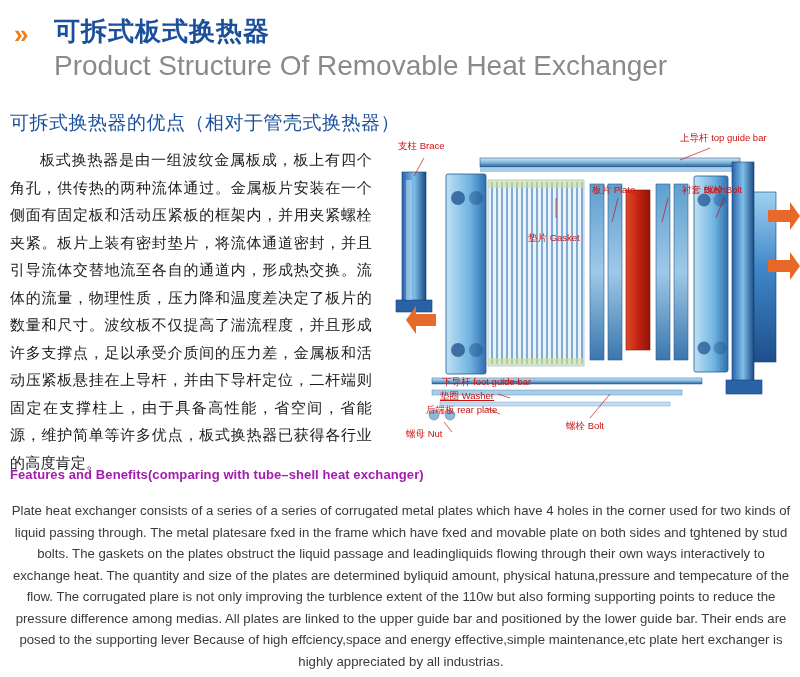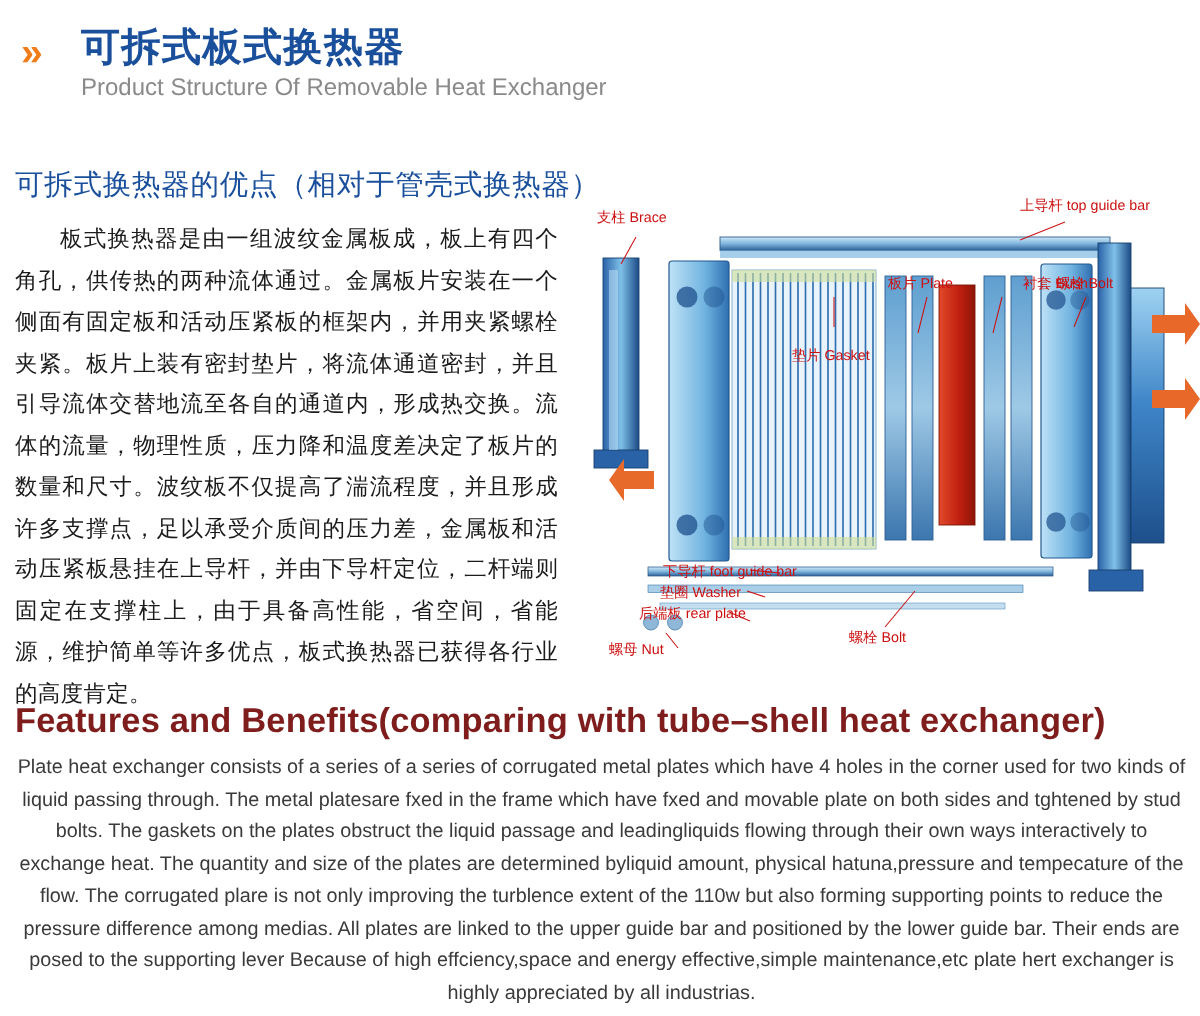--- a/index.html
+++ b/index.html
@@ -45,21 +45,21 @@
     top: 14px;
     font-size: 26px;
     font-weight: bold;
     color: #1a4f9c;
     letter-spacing: 1px;
   }
   .title-en {
     position: absolute;
     left: 54px;
     top: 50px;
-    font-size: 16px;
+    font-size: 28px;
     color: #8a8a8a;
     letter-spacing: 0px;
     white-space: nowrap;
   }
 
   
   .sec-cn {
     position: absolute;
     left: 10px;
     top: 110px;
@@ -98,23 +98,23 @@
     color: #cc1111;
     white-space: nowrap;
     line-height: 11px;
   }
 
   
   .sec-en {
     position: absolute;
     left: 10px;
     top: 467px;
-    font-size: 23px;
+    font-size: 13px;
     font-weight: bold;
-    color: #7f1d1d;
+    color: #a21caf;
     letter-spacing: 0.1px;
     white-space: nowrap;
   }
 
   
   .en-body {
     position: absolute;
     left: 10px;
     top: 500px;
     width: 782px;
@@ -261,21 +261,21 @@
       </g>
     </svg>
 
     <div class="dlabel" style="left:18px; top:8px;">支柱 Brace</div>
     <div class="dlabel" style="left:300px; top:0px;">上导杆 top guide bar</div>
     <div class="dlabel" style="left:148px; top:52px;margin-top:48px;">垫片 Gasket</div>
     <div class="dlabel" style="left:212px; top:52px;">板片 Plate</div>
     <div class="dlabel" style="left:268px; top:52px;margin-left:34px;">衬套 Bush</div>
     <div class="dlabel" style="left:324px; top:52px;">螺栓 Bolt</div>
     <div class="dlabel" style="left:62px; top:244px;">下导杆 foot guide bar</div>
-    <div class="dlabel" style="left:60px; top:258px;">垫圈 Washer</div>
+    <div class="dlabel" style="left:60px; top:258px;text-decoration:underline;">垫圈 Washer</div>
     <div class="dlabel" style="left:46px; top:272px;">后端板 rear plate</div>
     <div class="dlabel" style="left:26px; top:296px;">螺母 Nut</div>
     <div class="dlabel" style="left:186px; top:288px;">螺栓 Bolt</div>
   </div>
 
   <div class="sec-en">Features and Benefits(comparing with tube–shell heat exchanger)</div>
 
   <div class="en-body">Plate heat exchanger consists of a series of a series of corrugated metal plates which have 4 holes in the corner used for two kinds of liquid passing through. The metal platesare fxed in the frame which have fxed and movable plate on both sides and tghtened by stud bolts. The gaskets on the plates obstruct the liquid passage and leadingliquids flowing through their own ways interactively to exchange heat. The quantity and size of the plates are determined byliquid amount, physical hatuna,pressure and tempecature of the flow. The corrugated plare is not only improving the turblence extent of the 110w but also forming supporting points to reduce the pressure difference among medias. All plates are linked to the upper guide bar and positioned by the lower guide bar. Their ends are posed to the supporting lever Because of high effciency,space and energy effective,simple maintenance,etc plate hert exchanger is highly appreciated by all industrias.</div>
 
 </div>

